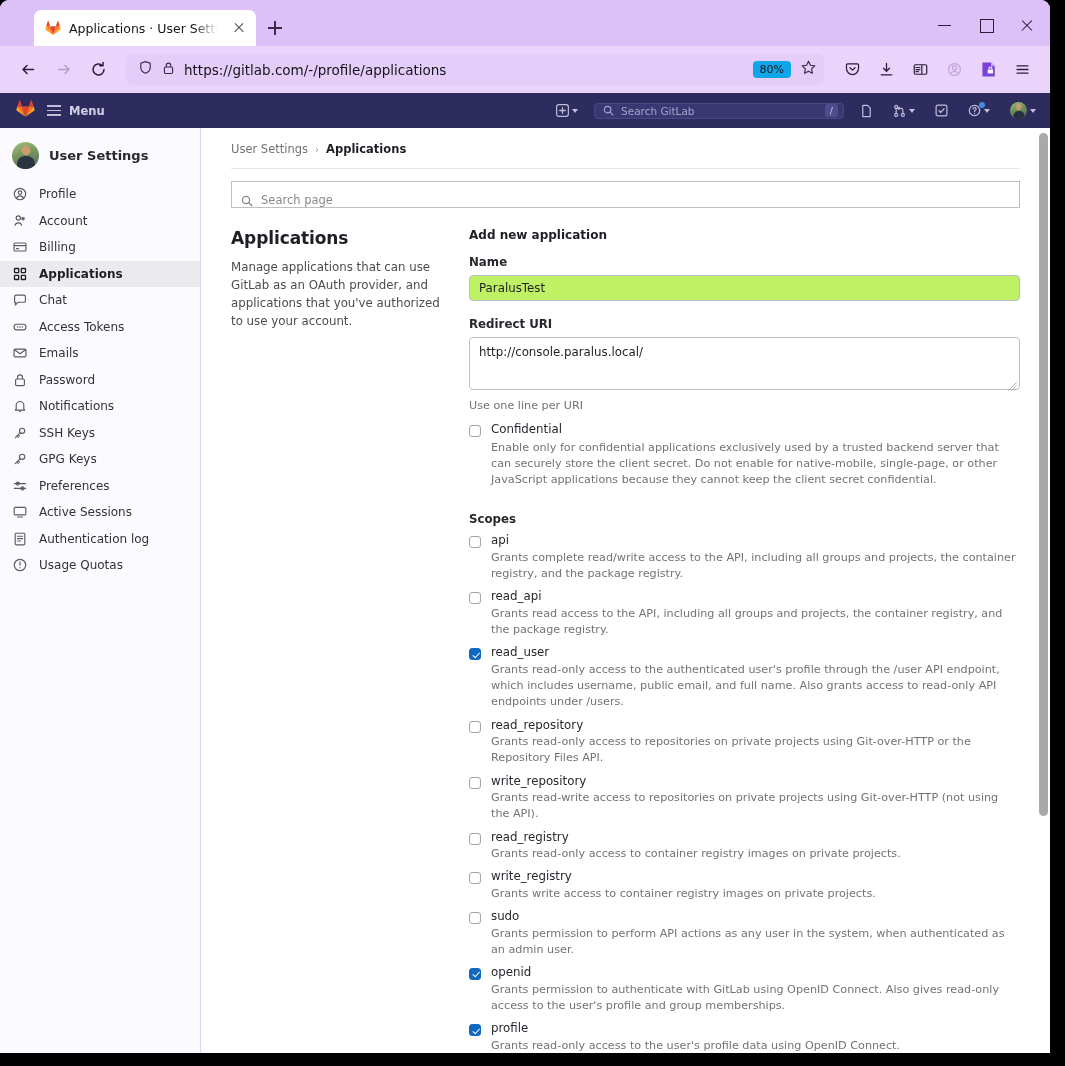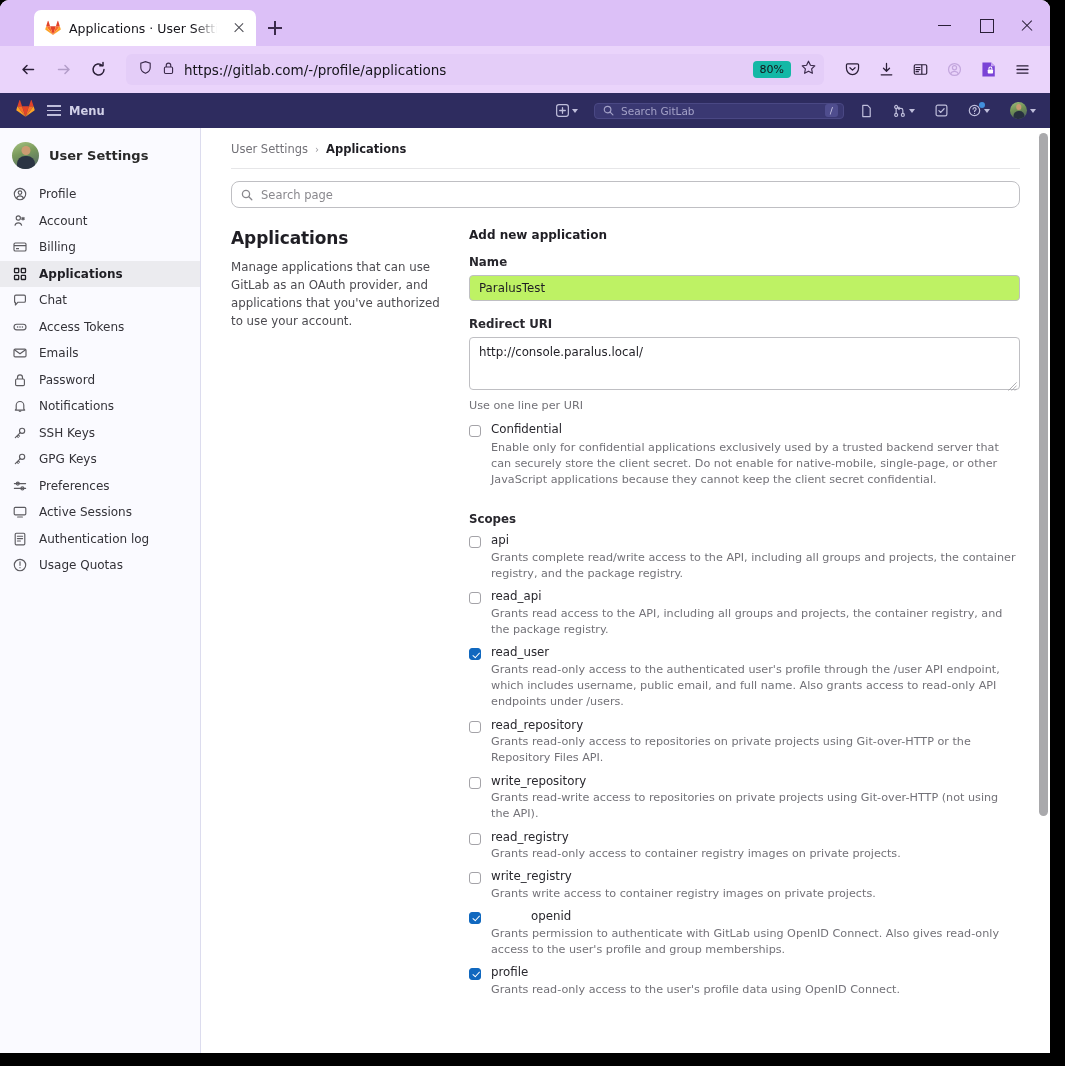--- a/index.html
+++ b/index.html
@@ -70,21 +70,21 @@
   }
   .navbtn { width: 32px; height: 32px; display: flex; align-items: center; justify-content: center; border-radius: 5px; }
   .navbtn svg { display: block; }
   .urlbar {
     flex: 1; height: 31px; background: #e4cdf8; border-radius: 6px;
     display: flex; align-items: center; gap: 9px;
     padding: 0 7px 0 12px; margin: 0 9px;
   }
   .urltext { flex: 1; font-size: 13.5px; color: #15141a; white-space: nowrap; overflow: hidden; }
   .zoombadge {
-    background: #14b8a6; border-radius: 4px; font-size: 11px; color: #15141a;
+    background: #0ea5e9; border-radius: 4px; font-size: 11px; color: #15141a;
     padding: 2px 7px; font-family: "DejaVu Sans", "Liberation Sans", sans-serif;
   }
   .toolbar-right { display: flex; align-items: center; gap: 2px; }
 
   
   .gl-header {
     height: 35px; background: #2e2c5f; display: flex; align-items: center;
     padding: 0 10px 0 16px; gap: 12px;
   }
   .gl-menu { display: flex; align-items: center; gap: 8px; color: #d2d1e8; font-size: 11.5px; font-weight: bold; }
@@ -143,22 +143,22 @@
   .sb-ico { width: 16px; height: 16px; flex: 0 0 16px; display: flex; align-items: center; justify-content: center; }
 
   .content { flex: 1; padding: 0 0 0 0; overflow: hidden; position: relative; background: #fff; }
   .content-inner { padding: 14px 30px 0 30px; }
   .breadcrumb { display: flex; align-items: center; gap: 7px; font-size: 11.5px; color: #737278; padding-bottom: 12px; }
   .bc-sep { color: #9b9a9f; font-size: 10px; }
   .bc-current { color: #1f1e24; font-weight: bold; }
   .bc-rule { border-top: 1px solid #e6e6e8; margin: 0 0 12px 0; }
 
   .searchpage {
-    height: 27px; border: 1px solid #bfbfc3; border-radius: 8px;
-    display: flex; align-items: center; gap: 8px; padding: 0 9px; margin-bottom: 20px;
+    height: 27px; border: 1px solid #bfbfc3; border-radius: 0;
+    display: flex; align-items: flex-end; gap: 8px; padding: 0 9px; margin-bottom: 20px;
   }
   .searchpage span { font-size: 11.5px; color: #89888d; }
 
   .two-col { display: flex; gap: 0; }
   .col-left { width: 238px; flex: 0 0 238px; padding-right: 28px; }
   .col-right { flex: 1; }
   .page-title { font-size: 17px; font-weight: bold; color: #1f1e24; margin-bottom: 11px; letter-spacing: -0.1px; }
   .page-desc { font-size: 11.8px; line-height: 1.52; color: #4c4b50; }
 
   .sec-title { font-size: 12px; font-weight: bold; color: #1f1e24; margin-bottom: 13px; }
@@ -653,25 +653,32 @@
             </div>
 
             <div class="scope-row">
               <span class="chk"></span>
               <span class="chk-body">
                 <span class="chk-label" style="display:block;">write_registry</span>
                 <span class="chk-desc" style="display:block;">Grants write access to container registry images on private projects.</span>
               </span>
             </div>
 
+            <div class="scope-row">
+              <span class="chk"></span>
+              <span class="chk-body">
+                <span class="chk-label" style="display:block;">sudo</span>
+                <span class="chk-desc" style="display:block;">Grants permission to perform API actions as any user in the system, when authenticated as an admin user.</span>
+              </span>
+            </div>
 
             <div class="scope-row">
               <span class="chk checked"></span>
               <span class="chk-body">
-                <span class="chk-label" style="display:block;margin-left:40px;">openid</span>
+                <span class="chk-label" style="display:block;">openid</span>
                 <span class="chk-desc" style="display:block;">Grants permission to authenticate with GitLab using OpenID Connect. Also gives read-only access to the user's profile and group memberships.</span>
               </span>
             </div>
 
             <div class="scope-row">
               <span class="chk checked"></span>
               <span class="chk-body">
                 <span class="chk-label" style="display:block;">profile</span>
                 <span class="chk-desc" style="display:block;">Grants read-only access to the user's profile data using OpenID Connect.</span>
               </span>

